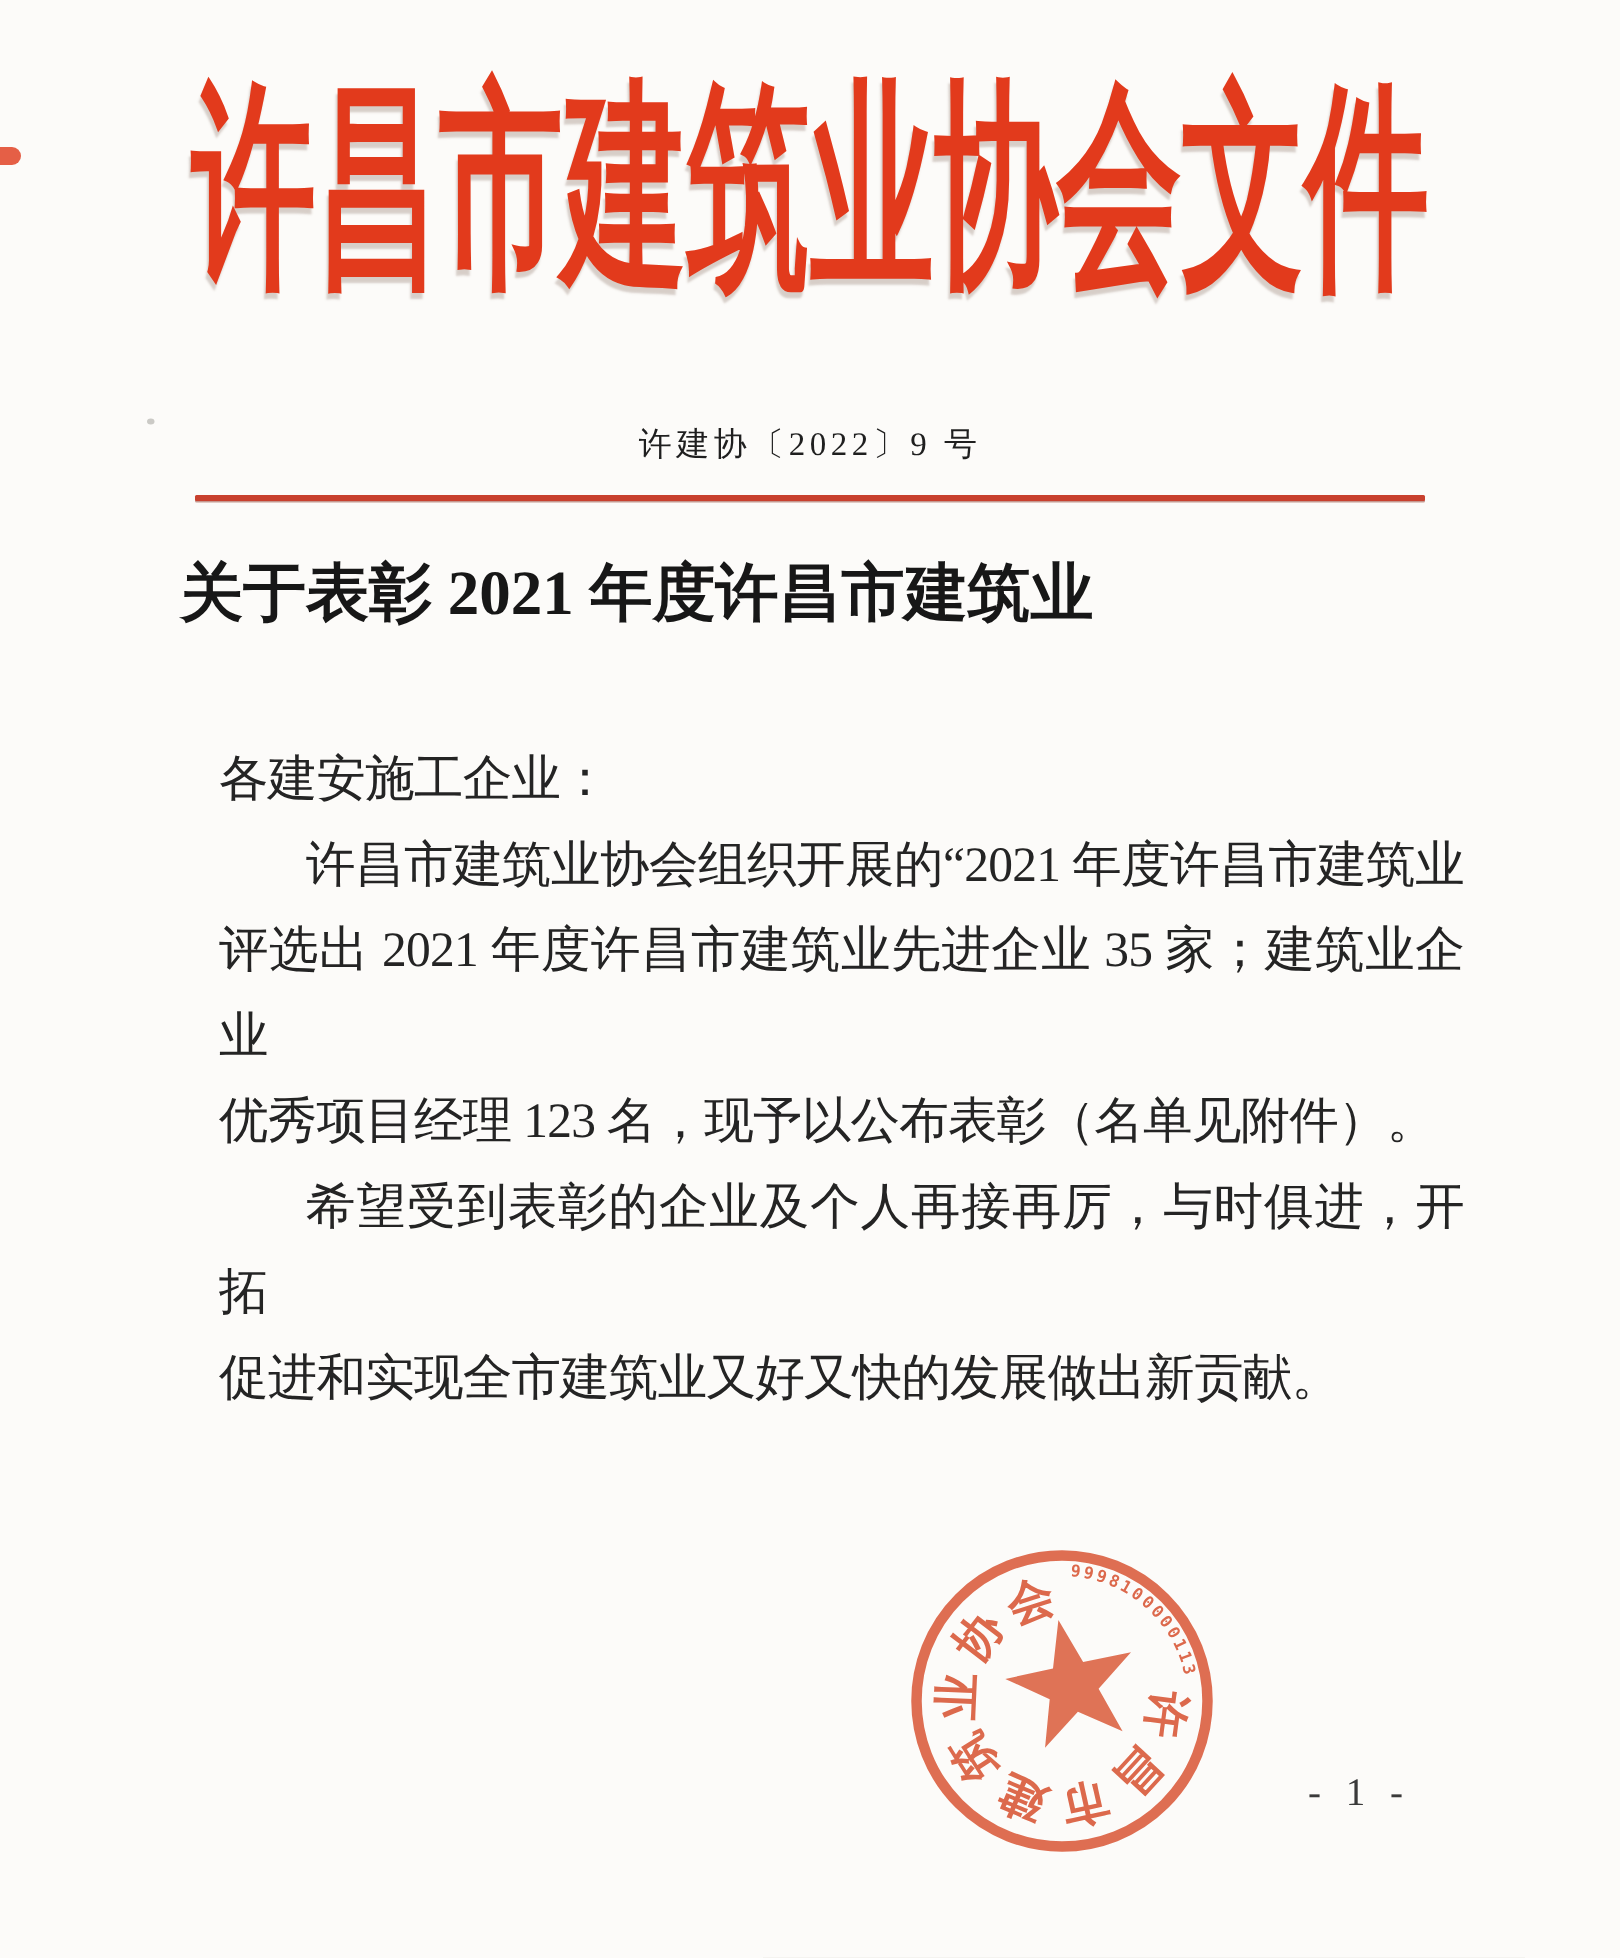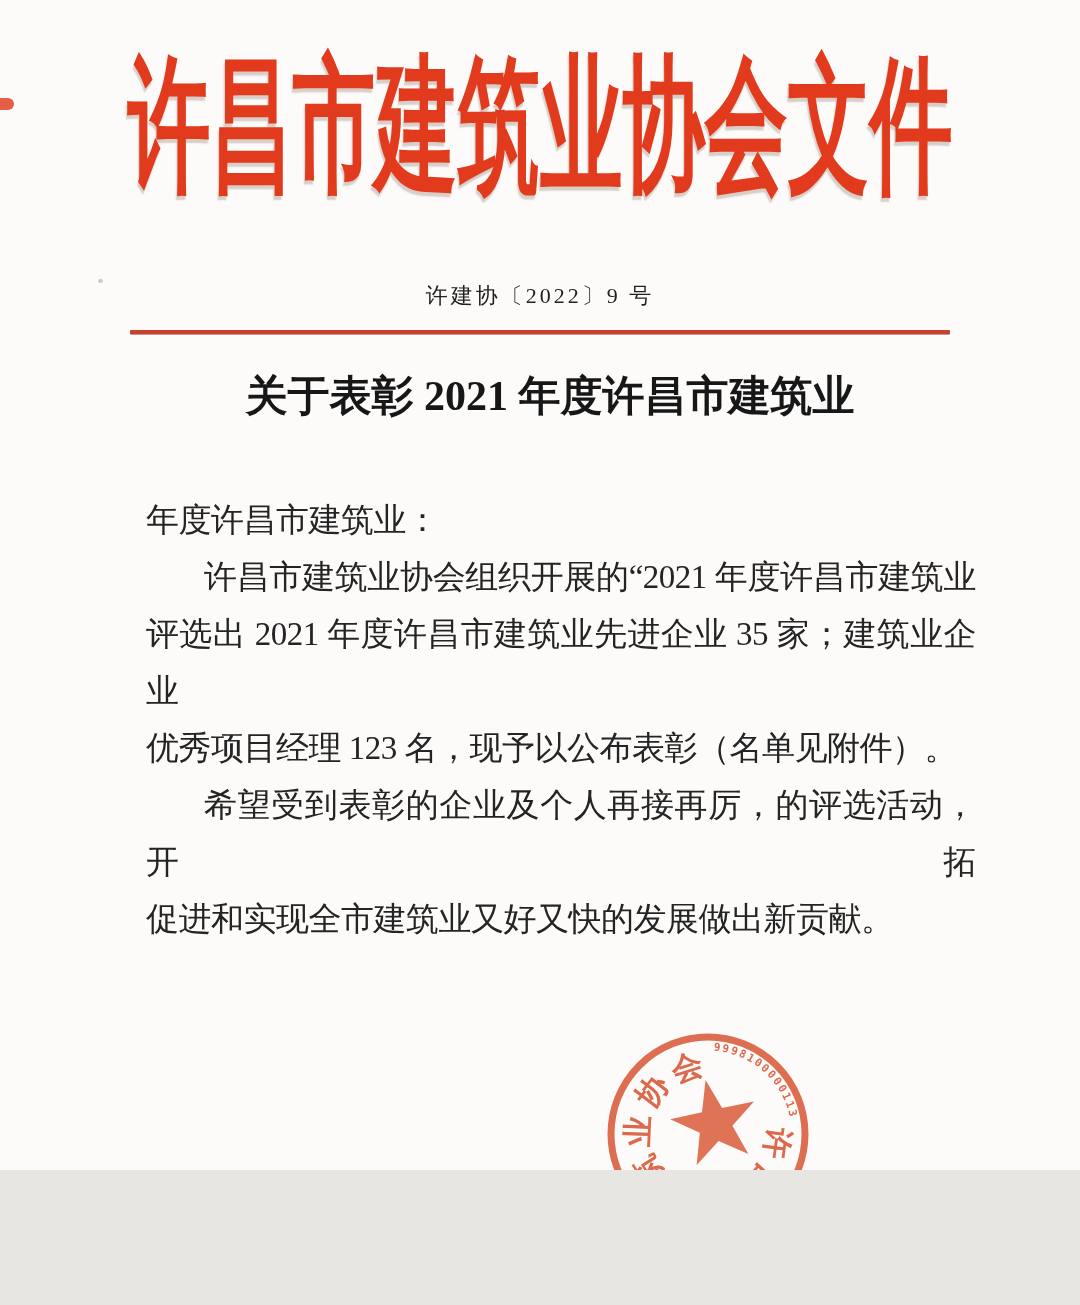--- a/index.html
+++ b/index.html
@@ -1,19 +1,19 @@
 <!DOCTYPE html>
 <html><head>
 <meta charset="utf-8">
 <style>
   html,body{margin:0;padding:0;}
   body{background:#e8e6e2;}
   .page{
     position:relative;
-    width:1080px;height:1170px;
+    width:1080px;height:1305px;
     background:#fcfbf9;
     overflow:hidden;
     font-family:"Liberation Serif","DejaVu Serif",serif;
     color:#262626;
   }
   .header-title{
     position:absolute;left:128px;top:52px;
     font-size:148px;font-weight:bold;line-height:1;
     white-space:nowrap;
     transform:scale(0.557,1);transform-origin:0 0;
@@ -25,21 +25,21 @@
     text-align:center;font-size:22px;letter-spacing:3px;
     color:#1f1f1f;
   }
   .red-rule{
     position:absolute;left:130px;top:330px;width:820px;height:4px;
     border-radius:1px;
     box-shadow:0 1px 0 rgba(130,30,15,0.45);
   }
   .doc-title{
     position:absolute;left:120px;top:366px;width:860px;
-    text-align:center;font-size:42px;font-weight:bold;
+    text-align:left;font-size:42px;font-weight:bold;
     line-height:60px;color:#171717;white-space:nowrap;
   }
   .body-block{
     position:absolute;left:146px;top:492px;width:830px;
     font-size:33px;line-height:57px;letter-spacing:-0.5px;
     color:#242424;
   }
   .line{white-space:nowrap;}
   .line.fill{white-space:normal;text-align:justify;text-align-last:justify;}
   .line.indent{text-indent:58px;}
@@ -72,27 +72,27 @@
 
   <div class="doc-number">许建协〔2022〕9 号</div>
 
   <div class="red-rule" style="background: rgb(200, 64, 46);"></div>
 
   <div class="doc-title">
     <div>关于表彰 2021 年度许昌市建筑业</div>
   </div>
 
   <div class="body-block">
-    <div class="line">年度许昌市建筑业：</div>
+    <div class="line">各建安施工企业：</div>
 
     <div class="line indent fill">许昌市建筑业协会组织开展的“2021 年度许昌市建筑业</div>
     <div class="line fill">评选出 2021 年度许昌市建筑业先进企业 35 家；建筑业企业</div>
     <div class="line">优秀项目经理 123 名，现予以公布表彰（名单见附件）。</div>
 
-    <div class="line indent fill">希望受到表彰的企业及个人再接再厉，的评选活动，开拓</div>
+    <div class="line indent fill">希望受到表彰的企业及个人再接再厉，与时俱进，开拓</div>
     <div class="line">促进和实现全市建筑业又好又快的发展做出新贡献。</div>
   </div>
 
   <svg class="seal-svg" width="225" height="225" viewBox="0 0 225 225" aria-hidden="true">
       <circle cx="110" cy="110" r="97" fill="none" stroke="#d95a3a" stroke-width="7" opacity="0.88"></circle>
       <polygon points="107.6,56.0 124.1,84.0 156.0,77.5 134.4,101.8 150.4,130.1 120.6,117.1 98.7,141.1 101.8,108.8 72.2,95.3 104.0,88.3" fill="#d95a3a" opacity="0.85"></polygon>
       <text x="179.40114029616672" y="119.1368334554036" fill="#d95a3a" font-size="31" font-weight="bold" text-anchor="middle" dominant-baseline="central" font-family="&quot;Liberation Serif&quot;,&quot;DejaVu Serif&quot;,serif" transform="rotate(97.5 179.40114029616672 119.1368334554036)" opacity="0.9">许</text>
       <text x="161.60941357670868" y="157.29131453309623" fill="#d95a3a" font-size="31" font-weight="bold" text-anchor="middle" dominant-baseline="central" font-family="&quot;Liberation Serif&quot;,&quot;DejaVu Serif&quot;,serif" transform="rotate(132.5 161.60941357670868 157.29131453309623)" opacity="0.9">昌</text>
       <text x="125.15077297566722" y="178.34072049839534" fill="#d95a3a" font-size="31" font-weight="bold" text-anchor="middle" dominant-baseline="central" font-family="&quot;Liberation Serif&quot;,&quot;DejaVu Serif&quot;,serif" transform="rotate(167.5 125.15077297566722 178.34072049839534)" opacity="0.9">市</text>
       <text x="83.21215973444376" y="174.6715672757901" fill="#d95a3a" font-size="31" font-weight="bold" text-anchor="middle" dominant-baseline="central" font-family="&quot;Liberation Serif&quot;,&quot;DejaVu Serif&quot;,serif" transform="rotate(202.5 83.21215973444376 174.6715672757901)" opacity="0.9">建</text>

